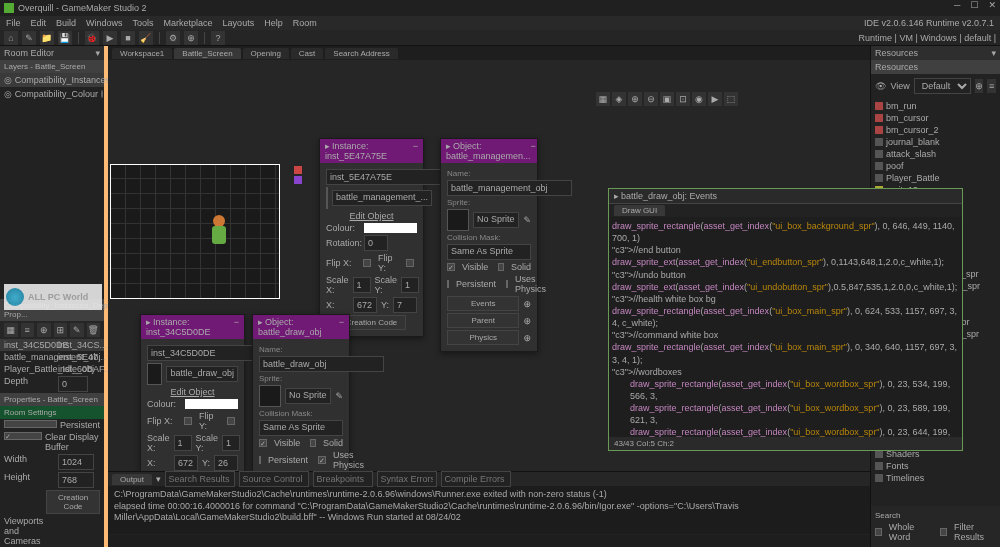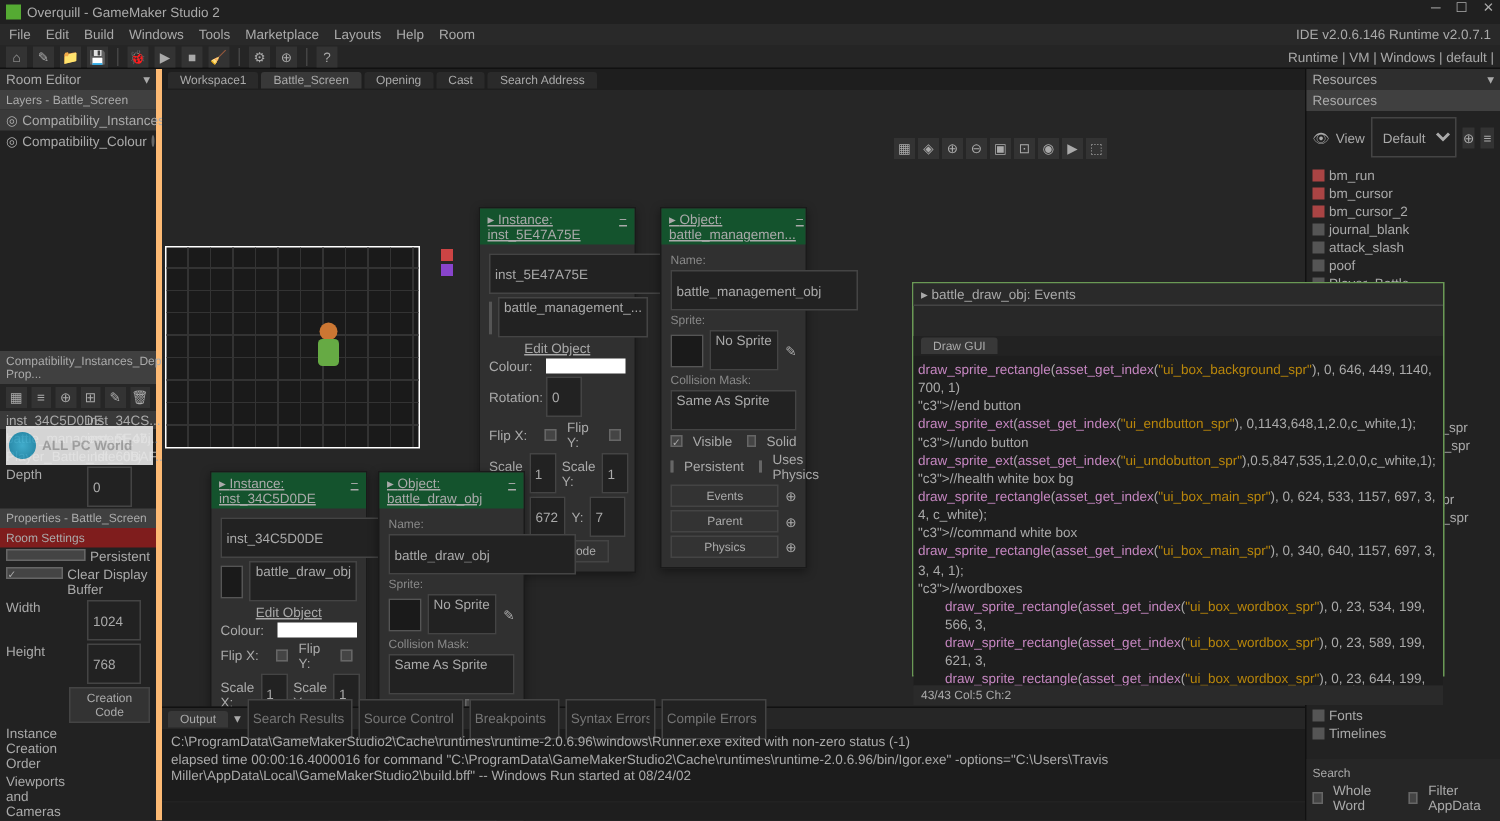--- a/index.html
+++ b/index.html
@@ -21,31 +21,31 @@
 .centerarea { flex:1; position:relative; background:#262626; }
 .tabs { height:14px; background:#1e1e1e; display:flex; gap:2px; align-items:center; padding:0 4px; }
 .tab { padding:1px 8px; background:#2a2a2a; font-size:8px; border-radius:2px 2px 0 0; }
 .tab.active { background:#383838; }
 .grid { width:100%; height:100%; background-image:repeating-linear-gradient(0deg,transparent,transparent 14px,#333 14px,#333 15px),repeating-linear-gradient(90deg,transparent,transparent 14px,#333 14px,#333 15px); position:relative; }
 .sprite { position:absolute; left:96px; top:50px; width:24px; height:34px; }
 .sprite::before { content:""; position:absolute; width:12px; height:12px; background:#c73; border-radius:50%; left:6px; top:0; }
 .sprite::after { content:""; position:absolute; width:14px; height:18px; background:#6a4; left:5px; top:11px; border-radius:3px; }
 .marker { position:absolute; width:8px; height:8px; }
 .win { position:absolute; background:#303030; border:1px solid #1a1a1a; box-shadow:0 2px 6px rgba(0,0,0,.4); }
-.win-title { background:#14532d; padding:2px 5px; font-size:8px; display:flex; justify-content:space-between;text-decoration:underline; }
+.win-title { background:#701a75; padding:2px 5px; font-size:8px; display:flex; justify-content:space-between; }
 .win-body { padding:4px 6px; }
 .row { display:flex; align-items:center; gap:4px; margin:2px 0; font-size:8px; }
 .row label { width:34px; }
-.input { background:#222; border:1px solid #444; padding:1px 3px; height:27px; color:#aaa; }
+.input { background:#222; border:1px solid #444; padding:1px 3px; height:16px; color:#aaa; }
 .colorbar { background:#fff; height:10px; flex:1; }
 .spritebox { width:22px; height:22px; background:#1a1a1a; border:1px solid #555; }
 .button { background:#333; padding:2px 8px; text-align:center; font-size:8px; border:1px solid #444; }
 .codewin { position:absolute; left:500px; top:142px; width:355px; height:263px; background:#282828; border:1px solid #6a9955; }
 .codewin-title { background:#2a2a2a; padding:2px 5px; font-size:8px; border-bottom:1px solid #444; }
-.codewin-tabs { background:#222; padding:2px 5px; font-size:8px;margin-top:20px; }
+.codewin-tabs { background:#222; padding:2px 5px; font-size:8px; }
 .codebody { background:#1e1e1e; padding:3px; font-family:Consolas,monospace; font-size:7px; line-height:1.35; height:220px; overflow:hidden; } .codebody .c2 { color:#b8860b; } .codebody .c4 { color:#c586c0; }
 .codestatus { background:#2a2a2a; padding:2px 5px; font-size:8px; }
 .rightpanel { width:130px; background:#222; border-left:1px solid #111; display:flex; flex-direction:column; }
 .tree { font-size:8px; padding:2px; overflow:hidden; }
 .tree .node { padding:1px 2px; display:flex; align-items:center; gap:3px; white-space:nowrap; }
 .tree .node .ic { width:8px; height:8px; background:#555; }
 .tree .node .ic.yellow{background:#aa3;} .tree .node .ic.red{background:#a44;} .tree .node .ic.blue{background:#46a;} .tree .node .ic.pink{background:#c7a;} .tree .node .ic.green{background:#5a5;}
 .bottompanel { position:absolute; left:108px; right:130px; bottom:0; height:76px; background:#222; border-top:1px solid #111; }
 .bottabs { height:14px; display:flex; gap:4px; padding:0 4px; align-items:center; background:#262626; }
 .botcontent { padding:3px 6px; font-family:Consolas,monospace; font-size:7px; line-height:1.3; background:#1c1c1c; height:48px; overflow:hidden; }
@@ -157,43 +157,40 @@
         </div>
     </div>
 
     <div class="proptable">
       <div class="prow">
           <span>Depth</span>
           <input class="input" style="width: 30px;" value="0">
         </div>
     </div>
     <div class="panel-sub">Properties - Battle_Screen</div>
-    <div class="panel-sub" style="background:#7f1d1d">Room Settings</div>
+    <div class="panel-sub" style="background:#14532d">Room Settings</div>
     <div class="proptable">
       <div class="prow">
           <span class="chk"></span>
           <span>Persistent</span>
         </div>
       <div class="prow">
           <span class="chk on"></span>
           <span>Clear Display Buffer</span>
         </div>
       <div class="prow">
           <span>Width</span>
           <input class="input" style="width: 36px;" value="1024">
         </div>
       <div class="prow">
           <span>Height</span>
           <input class="input" style="width: 36px;" value="768">
         </div>
       <div class="prow" style="justify-content:flex-end">
           <span class="button">Creation Code</span>
-        </div>
-      <div class="prow">
-          <span>Instance Creation Order</span>
         </div>
       <div class="prow">
           <span>Viewports and Cameras</span>
         </div>
     </div>
   </div>
 
   <div class="centerarea">
     <div class="tabs">
       <div class="tab">Workspace1</div>
@@ -588,21 +585,21 @@
           <span class="ic "></span>
           <span>Timelines</span>
         </div>
       </div>
     <div style="margin-top:auto;padding:3px 4px;background:#262626;">
       <div class="row">Search</div>
       <div class="row">
           <span class="chk"></span>
           <span>Whole Word</span>
           <span style="margin-left:8px" class="chk"></span>
-          <span>Filter AppData</span>
+          <span>Filter Results</span>
         </div>
     </div>
   </div>
 </div>
 
 <div class="bottompanel">
   <div class="bottabs">
     <span class="tab active">Output</span>
     <span>▾</span>
     <input class="input" style="width: 70px;" placeholder="Search Results">

